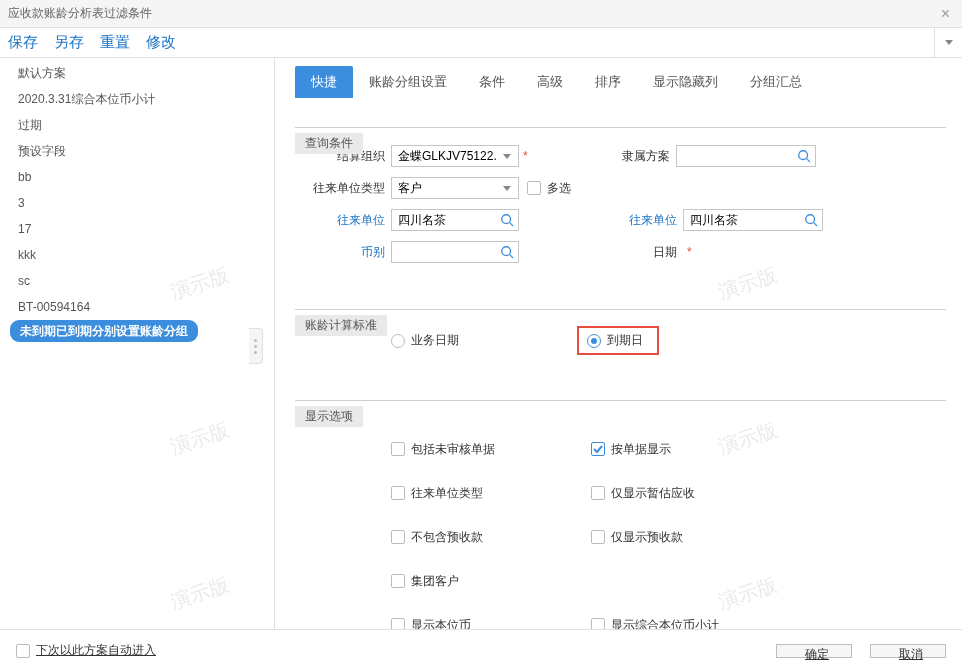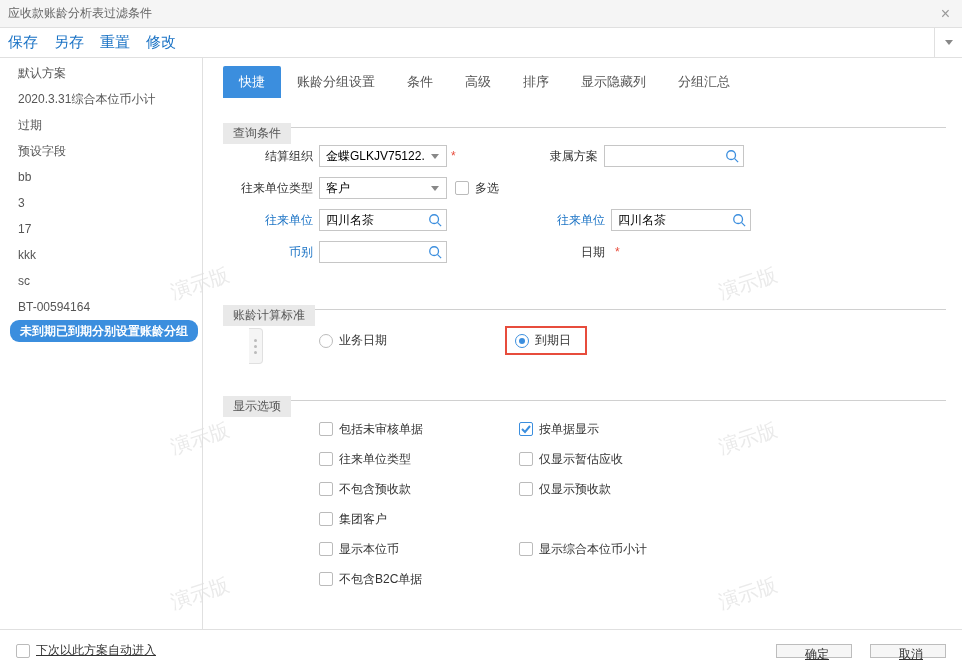--- a/index.html
+++ b/index.html
@@ -16,32 +16,32 @@
 .toolbar .action { color: #1b73c5; margin-right: 16px; cursor: pointer; font-size: 15px; }
 .toolbar .divider { width: 28px; height: 30px; border-left: 1px solid #e0e0e0; display:flex; align-items:center; justify-content:center; }
 .toolbar .chev { width:0; height:0; border-left:4px solid transparent; border-right:4px solid transparent; border-top:5px solid #888; }
 .tab { padding: 7px 16px 7px 16px; color: #555; cursor: pointer; font-size:13px; }
 .tab.active { background: #3b8ede; color: #fff; border-radius: 2px 2px 0 0; }
 
 
 .main { display: flex; height: calc(671px - 28px - 30px - 42px); position: relative; }
 
 
-.sidebar { width: 203px; border-right: 1px solid #e0e0e0; display:flex; flex-direction:column; }
+.sidebar { width: 275px; border-right: 1px solid #e0e0e0; display:flex; flex-direction:column; }
 .schemes { flex:1; overflow:auto; padding-top: 2px; }
 .scheme { padding: 4px 10px 4px 18px; color: #555; cursor: pointer; line-height: 18px; }
 .scheme.active { background: #3b8ede; color: #fff; border-radius: 9px; display:inline-block; margin-left:10px; padding:2px 10px;font-weight:bold; }
 
 
 .content { flex:1; position:relative; padding: 8px 16px 0 20px; overflow: auto; }
 .tab-row { display:flex; border-bottom: 0; margin-bottom: 8px; }
 
 
 .section { margin: 8px 0 10px 0; }
-.section-title { display:inline-block; background:#e9e9e9; color:#555; padding:2px 10px; font-size:12px; margin-left:0; position:relative; top: 17px; }
+.section-title { display:inline-block; background:#e9e9e9; color:#555; padding:2px 10px; font-size:12px; margin-left:0; position:relative; top: 27px; }
 .section-body { border-top: 1px solid #d0d0d0; padding: 16px 8px 6px 8px; }
 
 .row { display:flex; align-items:center; margin-bottom: 8px; min-height:24px; }
 .col { display:flex; align-items:center; }
 .label { color:#333; text-align:right; width: 88px; padding-right:6px; font-size:12px; }
 .label.blue { color:#1b73c5; }
 .input-wrap { position:relative; display:flex; align-items:center; }
 .input { height:22px; border:1px solid #c6c6c6; padding:0 22px 0 6px; font-size:12px; width:128px; background:#fff; }
 .input-icon { position:absolute; right:4px; top:3px; width:16px; height:16px; display:flex; align-items:center; justify-content:center; }
 .req { color:#e74c3c; margin-left:4px; }
@@ -73,21 +73,21 @@
 .page-handle .dot{width:3px;height:3px;background:#bbb;border-radius:50%;}
 
 
 .wm { position:absolute; color:#eaeaea; font-size:20px; transform: rotate(-18deg); pointer-events:none; user-select:none; }
 
 
 .footer { height:42px; border-top:1px solid #e0e0e0; display:flex; align-items:center; justify-content:space-between; padding:0 16px;text-decoration:underline; }
 .btn { min-width:76px; height:14px; border:1px solid #bdbdbd; background:#f6f6f6; color:#333; font-size:12px; cursor:pointer;padding-left:12px; }
 .footer .right { display:flex; gap:18px; }
 
-.opt-grid .row { margin-bottom:6px; }
+.opt-grid .row { margin-bottom:6px;margin-top:20px; }
 .opt-col { width:200px; }
 .opt-col2 { width:220px; }
 
 </style>
 </head>
 <body>
 
 <div class="wm" style="left:170px; top:270px;">演示版</div>
 <div class="wm" style="left:718px; top:270px;">演示版</div>
 <div class="wm" style="left:170px; top:425px;">演示版</div>

